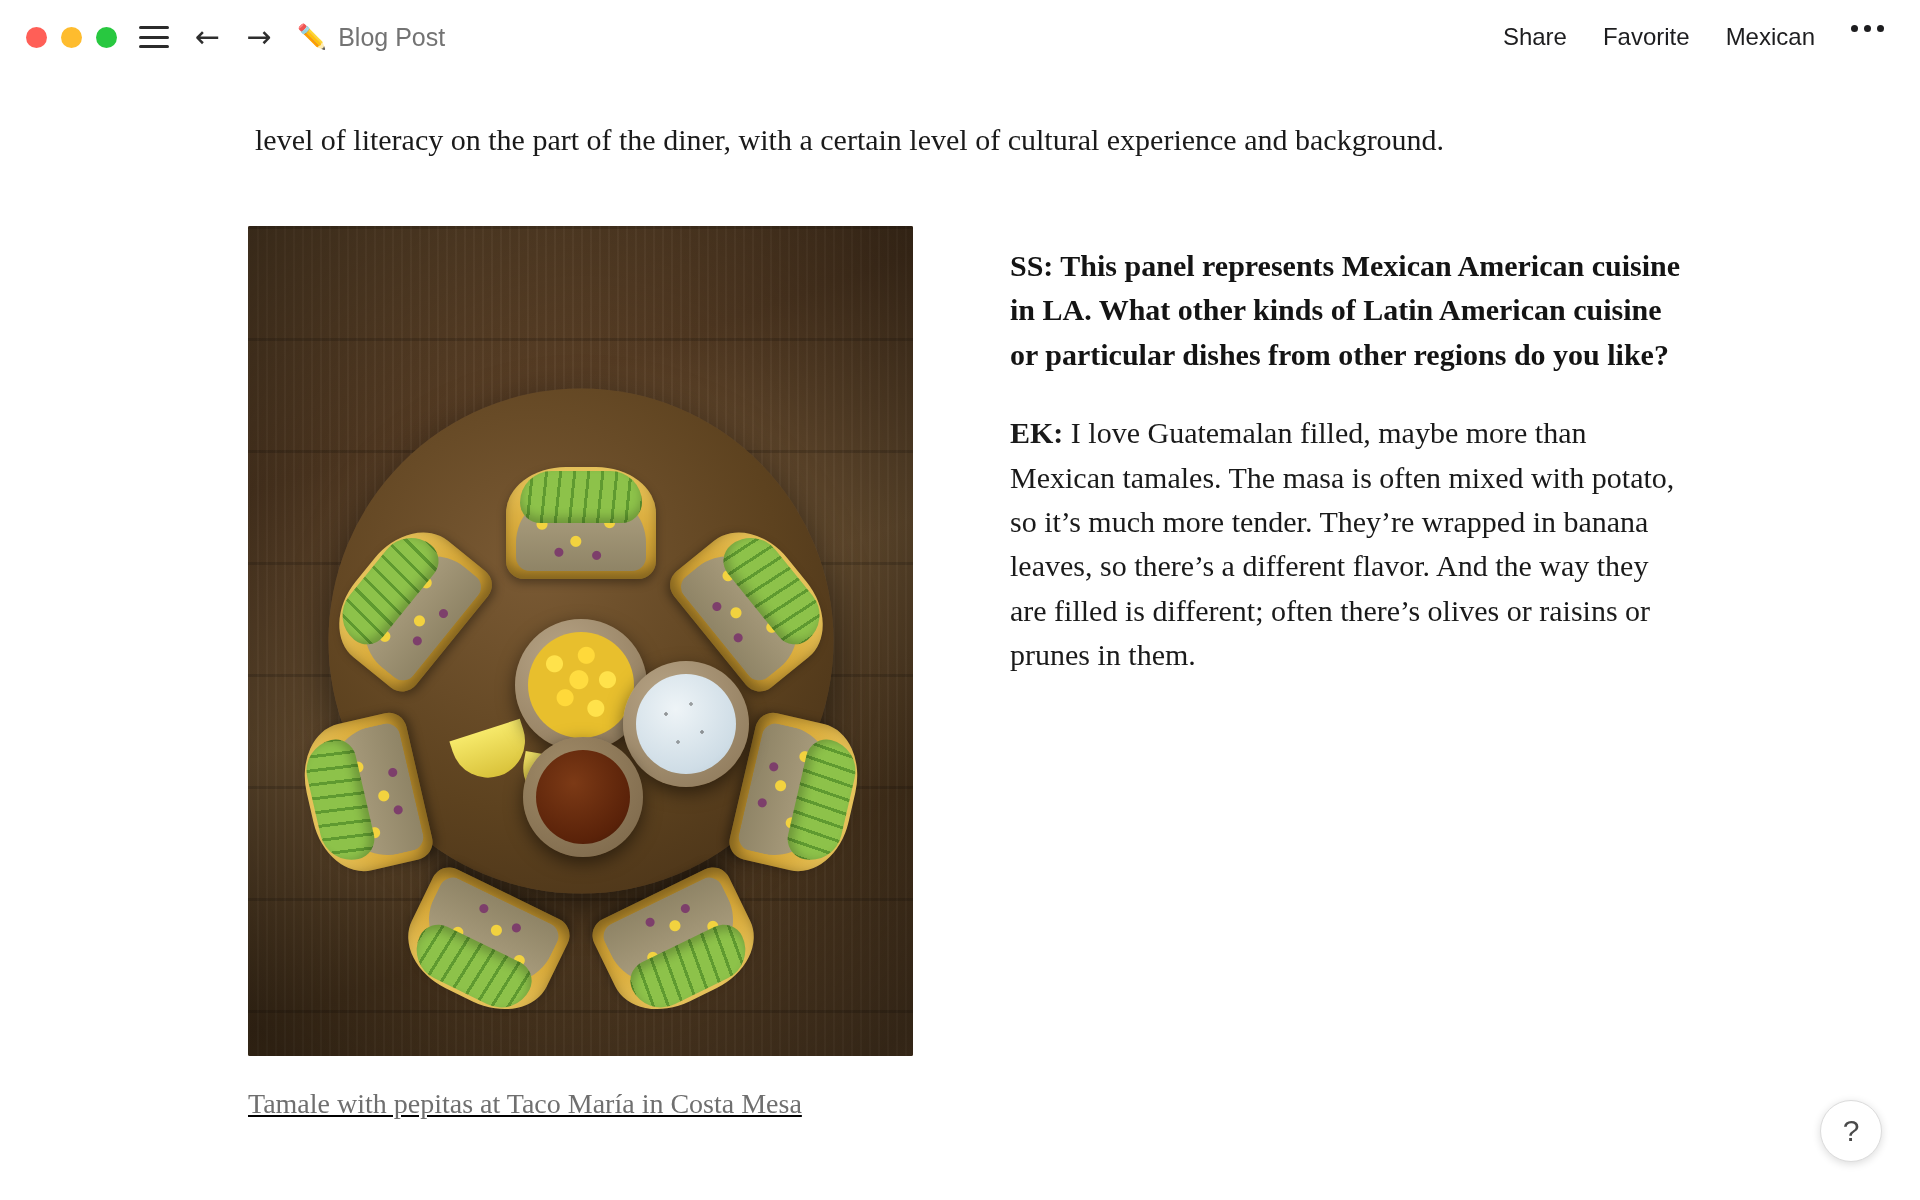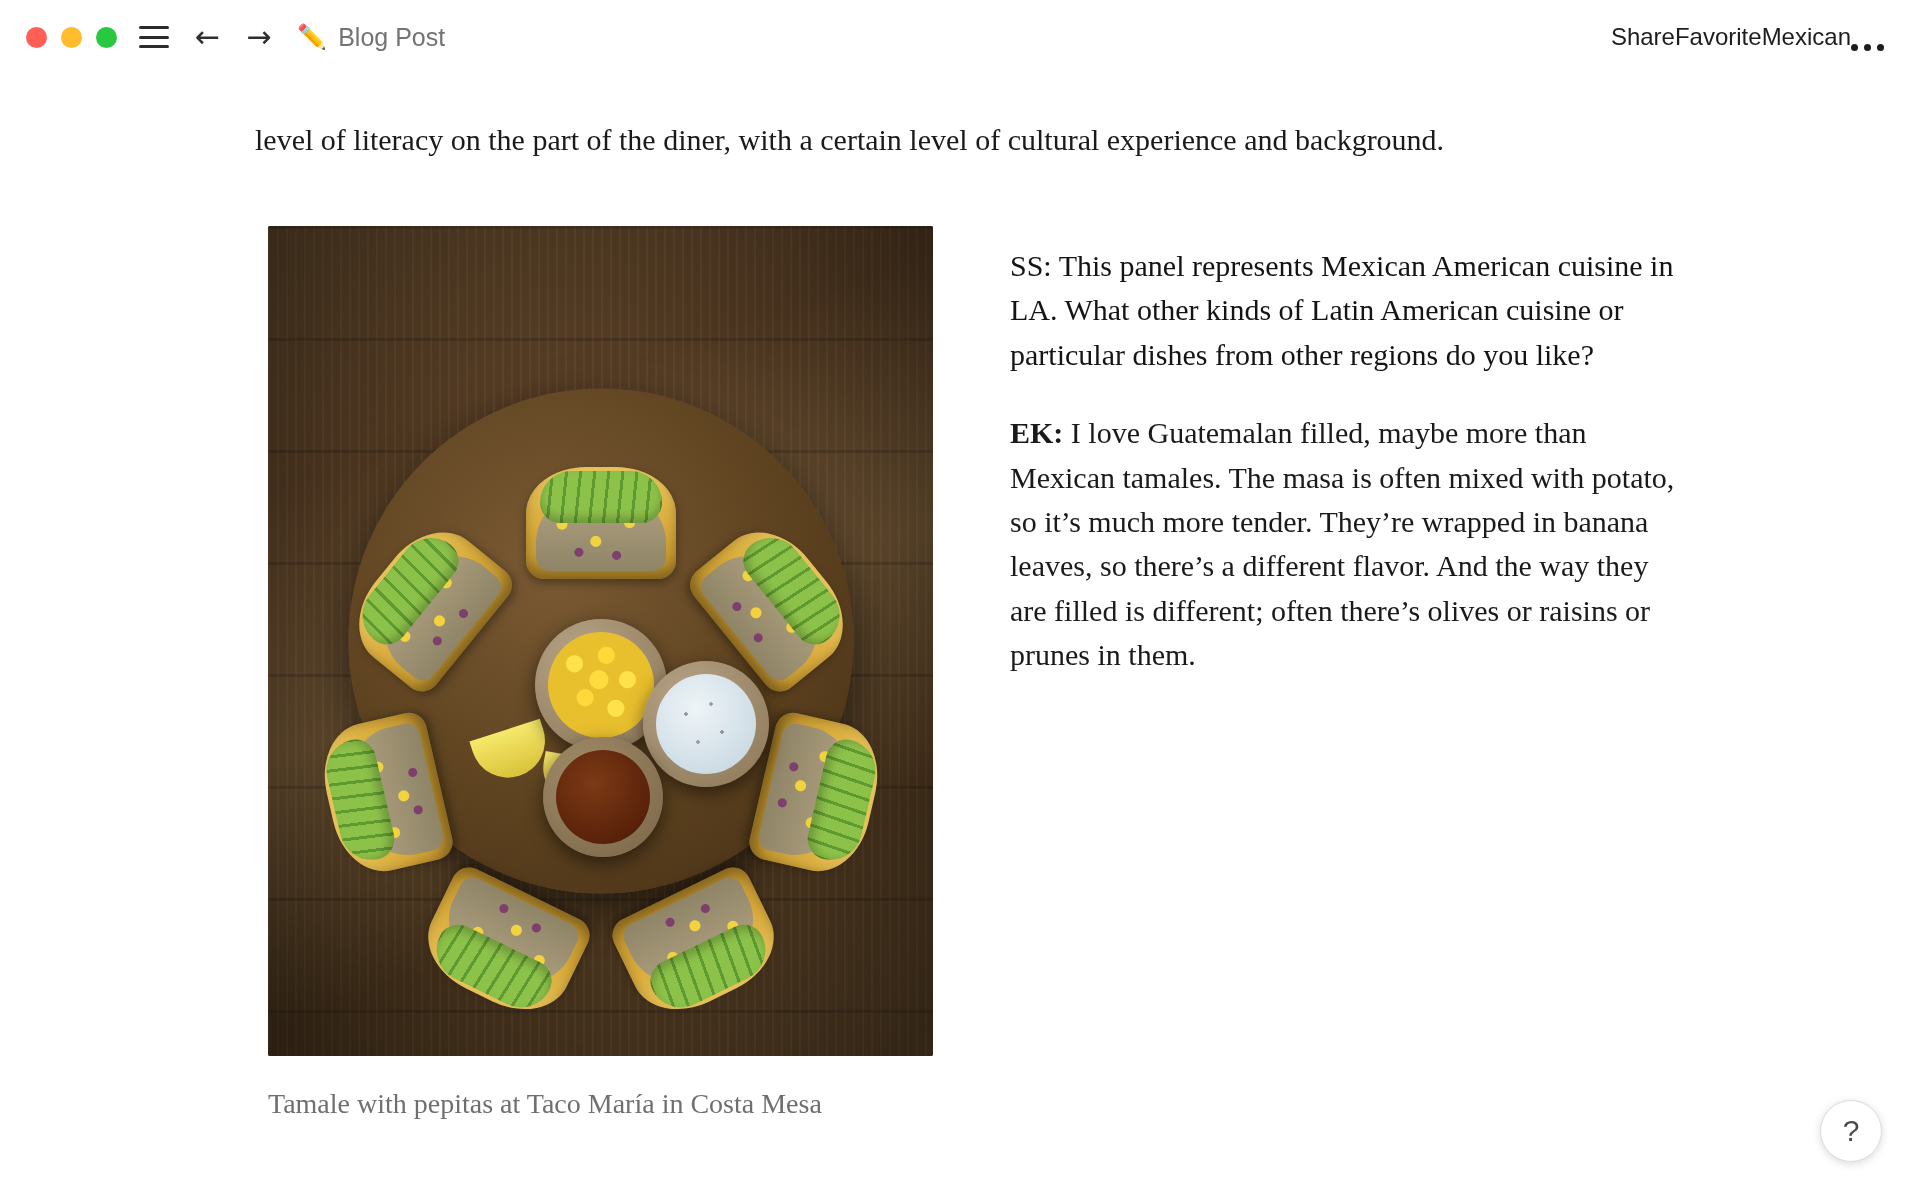--- a/index.html
+++ b/index.html
@@ -81,21 +81,22 @@
   }
   .doc-title {
     font-size: 25px;
     color: #737373;
     font-family: "Liberation Sans", sans-serif;
   }
 
   .titlebar-right {
     margin-left: auto;
     display: flex;
-    align-items: flex-end;
+    align-items: flex-start;
+    gap: 36px;
   }
   .tb-action {
     font-size: 24px;
     color: #1d1d1f;
     cursor: pointer;
     white-space: nowrap;
   }
   .ellipsis-icon {
     display: flex;
     align-items: center;
@@ -129,23 +130,24 @@
     left: 255px;
     top: 14px;
     width: 1290px;
     font-size: 30px;
     line-height: 1.45;
     color: #1a1a1a;
   }
 
   .figure {
     position: absolute;
-    left: 268px;
+    left: 248px;
     top: 152px;
     width: 665px;
+    text-decoration: underline;
   }
   .photo {
     width: 665px;
     height: 830px;
     position: relative;
     overflow: hidden;
     background: #4a3522;
     border-radius: 2px;
   }
   
@@ -292,21 +294,21 @@
 
   .column-right {
     position: absolute;
     left: 1010px;
     top: 170px;
     width: 680px;
   }
   .q-para {
     font-size: 30px;
     line-height: 1.48;
-    font-weight: normal;
+    font-weight: bold;
     color: #141414;
     margin: 0 0 34px 0;
   }
   .a-para {
     font-size: 30px;
     line-height: 1.48;
     color: #1a1a1a;
     margin: 0 0 32px 0;
   }
   .a-para b { font-weight: bold; }

